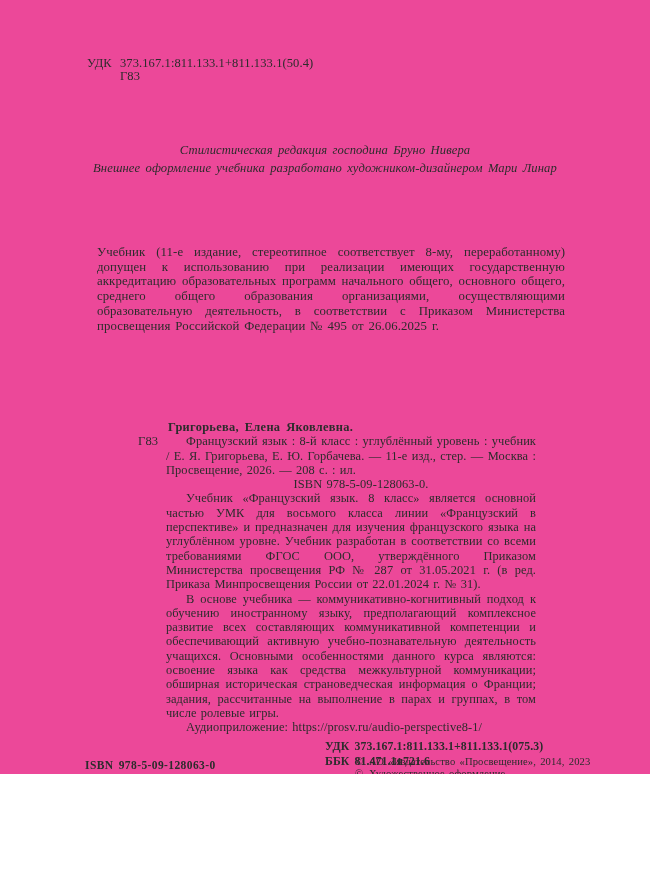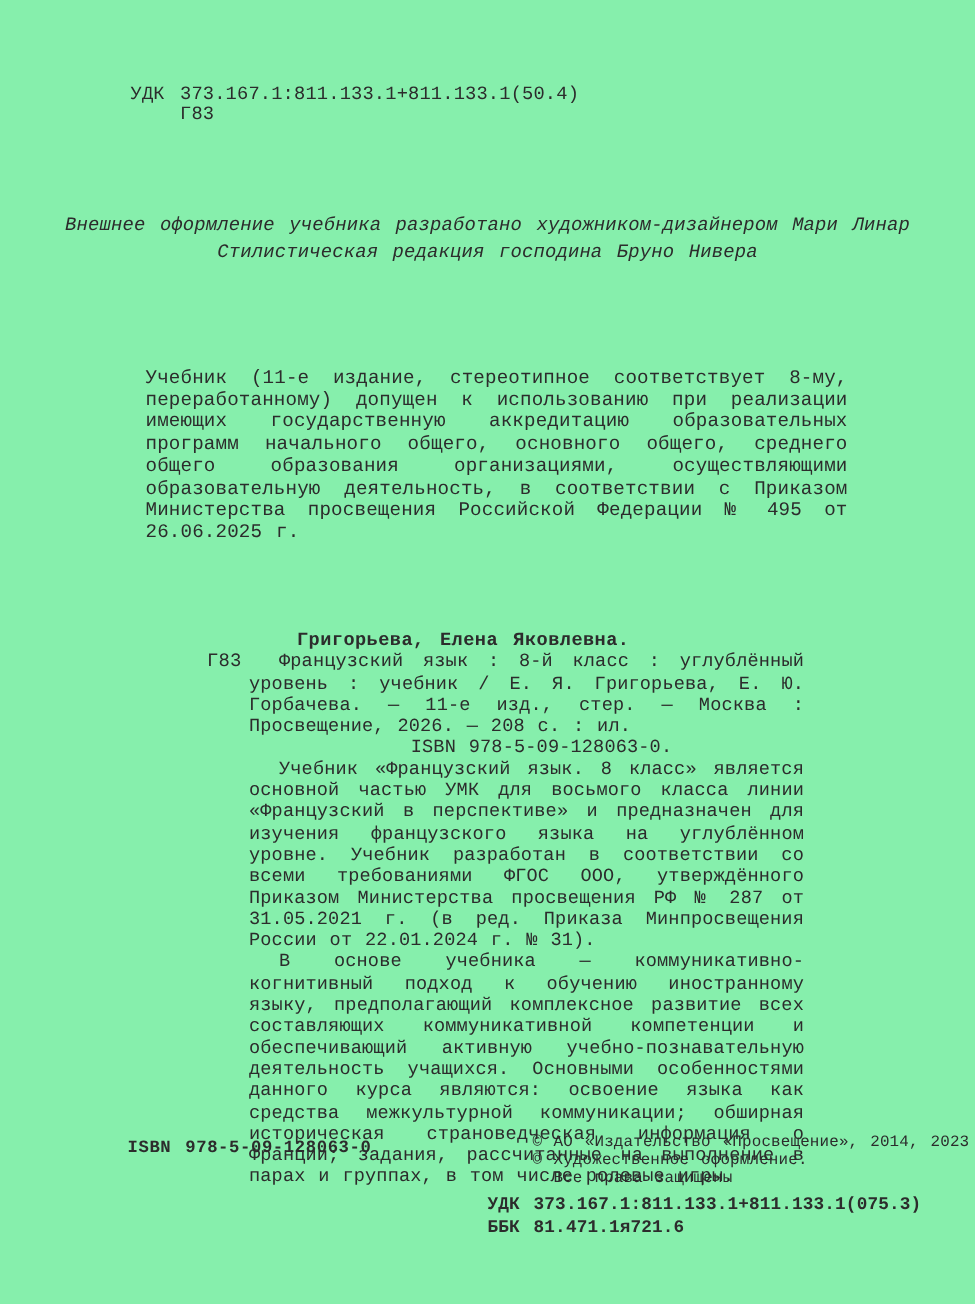--- a/index.html
+++ b/index.html
@@ -1,22 +1,22 @@
 <!DOCTYPE html>
 <html lang="ru"><head>
 <meta charset="utf-8">
 <style>
   html, body { margin: 0; padding: 0; background: #ffffff; }
   .page {
     position: relative;
     width: 650px;
-    height: 869px;
-    background: #86efac;
+    height: 774px;
+    background: #ec4899;
     overflow: hidden;
-    font-family: Liberation Mono, monospace;
+    font-family: Liberation Serif, serif;
     color: #2c2c2c;
     letter-spacing: 0.1px;
   }
 
   
   .top-codes {
     position: absolute;
     left: 87px;
     top: 57px;
     font-size: 12.5px;
@@ -62,21 +62,20 @@
     text-align: justify;
     word-spacing: 1px;
   }
   .card p { margin: 0; text-indent: 20px; }
   .card .author {
     font-weight: bold;
     text-align: left;
     text-indent: 2px;
     word-spacing: 2.5px;
     letter-spacing: 0.3px;
-    margin-left: 30px;
   }
   .card .isbn-line { text-align: center; }
   .card .audio { text-align: left; }
 
   .card-code {
     position: absolute;
     left: 138px;
     top: 434px;
     font-size: 12.6px;
   }
@@ -132,36 +131,37 @@
       <span class="label">УДК</span>
       <span class="value">373.167.1:811.133.1+811.133.1(50.4)</span>
     </div>
     <div class="row">
       <span class="label"></span>
       <span class="value">Г83</span>
     </div>
   </div>
 
   <div class="credits">
+    <div>Стилистическая редакция господина Бруно Нивера</div>
     <div>Внешнее оформление учебника разработано художником-дизайнером Мари Линар</div>
-    <div>Стилистическая редакция господина Бруно Нивера</div>
   </div>
 
   <div class="admission">
     <p>Учебник (11-е издание, стереотипное соответствует 8-му, переработанному) допущен к использованию при реализации имеющих государственную аккредитацию образовательных программ начального общего, основного общего, среднего общего образования организациями, осуществляющими образовательную деятельность, в соответствии с Приказом Министерства просвещения Российской Федерации № 495 от 26.06.2025 г.</p>
   </div>
 
   <div class="card-code">Г83</div>
 
   <div class="card">
     <p class="author">Григорьева, Елена Яковлевна.</p>
     <p>Французский язык : 8-й класс : углублённый уровень : учебник / Е. Я. Григорьева, Е. Ю. Горбачева. — 11-е изд., стер. — Москва : Просвещение, 2026. — 208 с. : ил.</p>
     <p class="isbn-line">ISBN 978-5-09-128063-0.</p>
     <p>Учебник «Французский язык. 8 класс» является основной частью УМК для восьмого класса линии «Французский в перспективе» и предназначен для изучения французского языка на углублённом уровне. Учебник разработан в соответствии со всеми требованиями ФГОС ООО, утверждённого Приказом Министерства просвещения РФ № 287 от 31.05.2021 г. (в ред. Приказа Минпросвещения России от 22.01.2024 г. № 31).</p>
     <p>В основе учебника — коммуникативно-когнитивный подход к обучению иностранному языку, предполагающий комплексное развитие всех составляющих коммуникативной компетенции и обеспечивающий активную учебно-познавательную деятельность учащихся. Основными особенностями данного курса являются: освоение языка как средства межкультурной коммуникации; обширная историческая страноведческая информация о Франции; задания, рассчитанные на выполнение в парах и группах, в том числе ролевые игры.</p>
+    <p class="audio"><span>Аудиоприложение:</span> <span>https://prosv.ru/audio-perspective8-1/</span></p>
 
     <div class="bottom-codes">
       <div>УДК 373.167.1:811.133.1+811.133.1(075.3)</div>
       <div>ББК 81.471.1я721.6</div>
     </div>
   </div>
 
   <div class="footer">
     <div class="footer-isbn">ISBN 978-5-09-128063-0</div>
     <div class="copyright">

